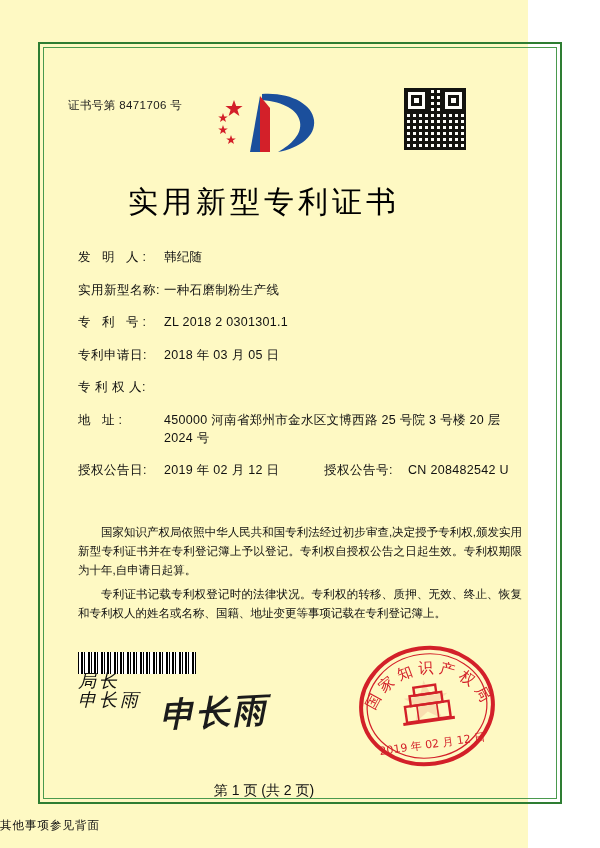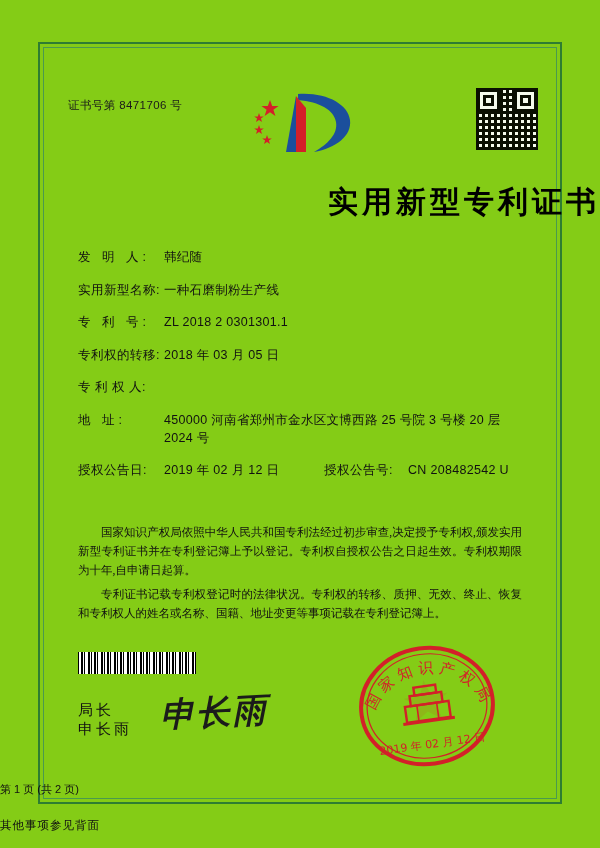--- a/index.html
+++ b/index.html
@@ -11,23 +11,23 @@
     width: 600px;
     height: 848px;
     font-family: "Liberation Sans", sans-serif;
     color: #111;
     position: relative;
     overflow: hidden;
   }
   .page {
     position: absolute;
     left: 0; top: 0;
-    width: 600px;
+    width: 528px;
     height: 848px;
-    background: #84cc16;
+    background: #fef9c3;
   }
   
   .frame-outer {
     position: absolute;
     left: 38px; top: 42px;
     width: 524px;
     height: 762px;
     border: 2px solid #2e7d32;
     box-sizing: border-box;
   }
@@ -76,24 +76,24 @@
     top: 86px;
     width: 120px;
     height: 72px;
   }
   .logo svg { display: block; }
 
   .title {
     position: absolute;
     left: 0; right: 0;
     top: 182px;
-    text-align: right;
+    text-align: center;
     font-family: "DejaVu Serif", "Liberation Serif", serif;
     font-size: 30px;
-    font-weight: bold;
+    font-weight: normal;
     letter-spacing: 4px;
     color: #000;
   }
 
   .fields {
     position: absolute;
     left: 78px;
     top: 248px;
     width: 446px;
     font-size: 12.5px;
@@ -126,21 +126,20 @@
 
   .paragraphs {
     position: absolute;
     left: 78px;
     top: 523px;
     width: 444px;
     font-size: 11.5px;
     line-height: 19px;
     color: #111;
     text-align: justify;
-    font-family: Liberation Serif, serif;
   }
   .paragraphs p {
     margin: 0 0 5px 0;
     text-indent: 23px;
   }
 
   
   .barcode {
     position: absolute;
     left: 78px;
@@ -149,24 +148,25 @@
     height: 22px;
     background:
       repeating-linear-gradient(90deg,
         #000 0 1px, #fff 1px 3px, #000 3px 5px, #fff 5px 6px,
         #000 6px 7px, #fff 7px 10px, #000 10px 12px, #fff 12px 13px);
   }
 
   .signer {
     position: absolute;
     left: 78px;
-    top: 700px;
-    font-size: 15px;
+    top: 672px;
+    font-size: 18px;
     line-height: 19px;
     letter-spacing: 3px;
+    font-style: italic;
   }
   .signature {
     position: absolute;
     left: 160px;
     top: 690px;
     font-family: "DejaVu Serif", "Liberation Serif", serif;
     font-size: 34px;
     font-style: italic;
     font-weight: bold;
     color: #1b1b1b;
@@ -181,21 +181,22 @@
     top: 640px;
     width: 150px;
     height: 132px;
   }
   .seal svg { display: block; }
 
   .page-num {
     position: absolute;
     left: 0; right: 0;
     top: 782px;
-    font-size: 11px;
+    text-align: center;
+    font-size: 14px;
     color: #111;
   }
   .footer-note {
     position: absolute;
     left: 0; right: 0;
     top: 818px;
     font-size: 11.5px;
     color: #111;
     letter-spacing: 1px;
   }
@@ -239,21 +240,21 @@
       <div class="f-label tight">实用新型名称:</div>
       <div class="f-value">一种石磨制粉生产线</div>
     </div>
 
     <div class="field-row">
       <div class="f-label">专 利 号:</div>
       <div class="f-value">ZL 2018 2 0301301.1</div>
     </div>
 
     <div class="field-row">
-      <div class="f-label tight">专利权的转移:</div>
+      <div class="f-label tight">专利申请日:</div>
       <div class="f-value">2018 年 03 月 05 日</div>
     </div>
 
     <div class="field-row">
       <div class="f-label tight">专 利 权 人:</div>
     </div>
 
     <div class="field-row">
       <div class="f-label">地 址:</div>
       <div class="f-value">450000 河南省郑州市金水区文博西路 25 号院 3 号楼 20 层 2024 号</div>

